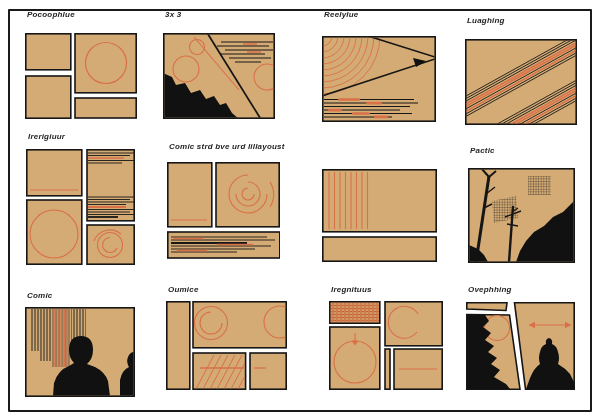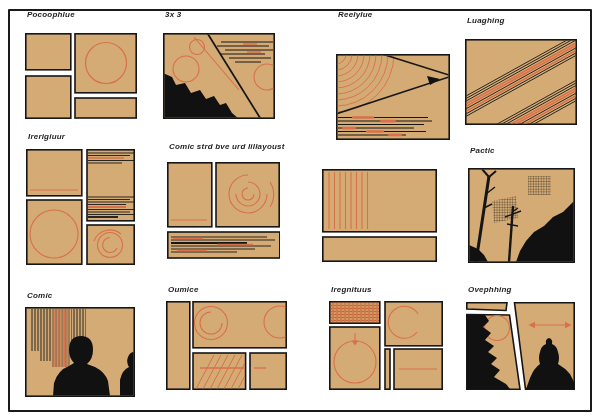--- a/index.html
+++ b/index.html
@@ -70,21 +70,21 @@
       <circle class="oln" cx="104" cy="44" r="13" stroke-width="1.1"></circle>
       <path class="oln" d="M31,4 76,57" stroke-width="1.1"></path>
       <path class="kln" d="M58,9H110M54,13H106M62,17H110M57,21H102M66,25H108M72,29H98" stroke-width="1"></path>
       <path class="oln" d="M80,11H94M84,19H98" stroke-width="1.5"></path>
       <path class="kln" d="M43,-2 99,88" stroke-width="1.8"></path>
       <path class="sil" d="M0,40 9,44 13,52 22,50 28,60 37,57 43,66 51,63 57,72 63,70 69,80 76,86 0,86Z"></path>
     </g>
   </svg>
 </div>
 
-<div class="cell" style="left:336px;top:10px;width:114px;height:130px">
+<div class="cell" style="left:322px;top:10px;width:114px;height:112px">
   <div class="label">Reelylue</div>
   <svg width="114" height="86">
     <clipPath id="t3c">
         <rect x="1.5" y="1.5" width="111" height="83"></rect>
       </clipPath>
     <rect class="pan" x="0.8" y="0.8" width="112.4" height="84.4"></rect>
     <g clip-path="url(#t3c)">
       <path class="oln" stroke-width="0.9" d="M10,0A10,10 0 0 1 0,10 M16,0A16,16 0 0 1 0,16 M22,0A22,22 0 0 1 0,22 M28,0A28,28 0 0 1 0,28 M34,0A34,34 0 0 1 0,34 M40,0A40,40 0 0 1 0,40 M46,0A46,46 0 0 1 0,46 M52,0A52,52 0 0 1 0,52 M58,0A58,58 0 0 1 0,58"></path>
       <path class="kln" d="M46,0 113,21" stroke-width="1.6"></path>
       <path class="kln" d="M0,60 113,23" stroke-width="1.6"></path>

